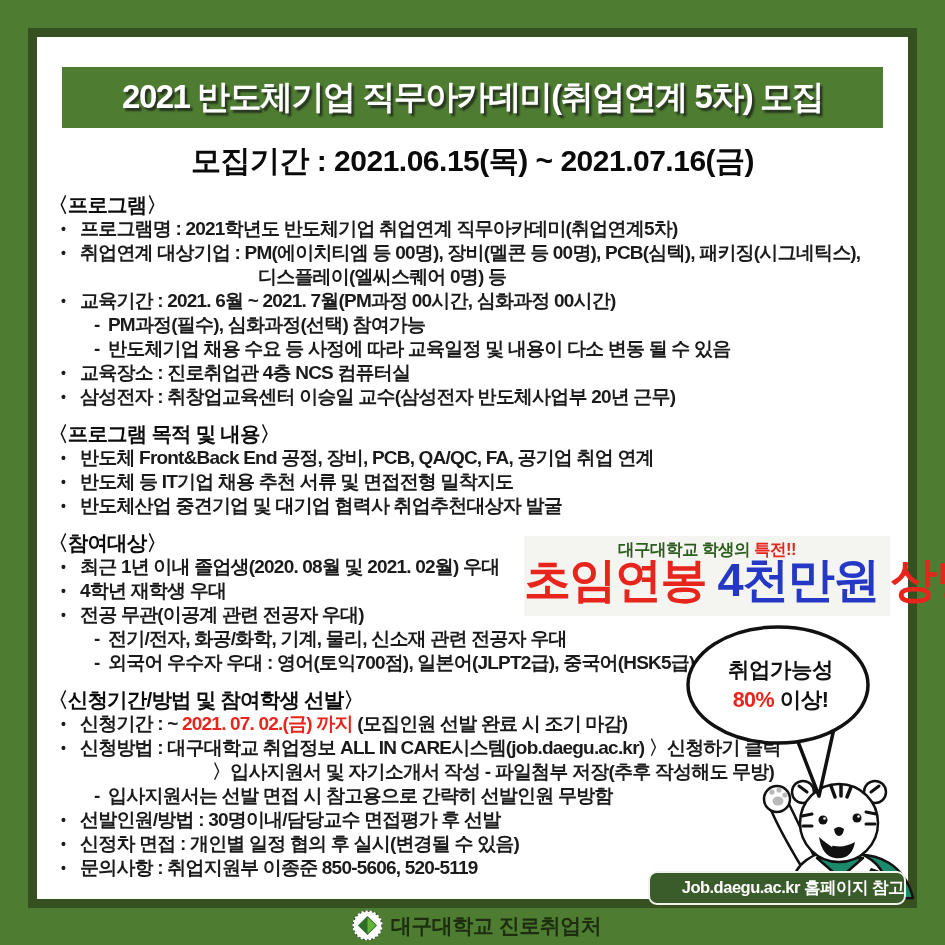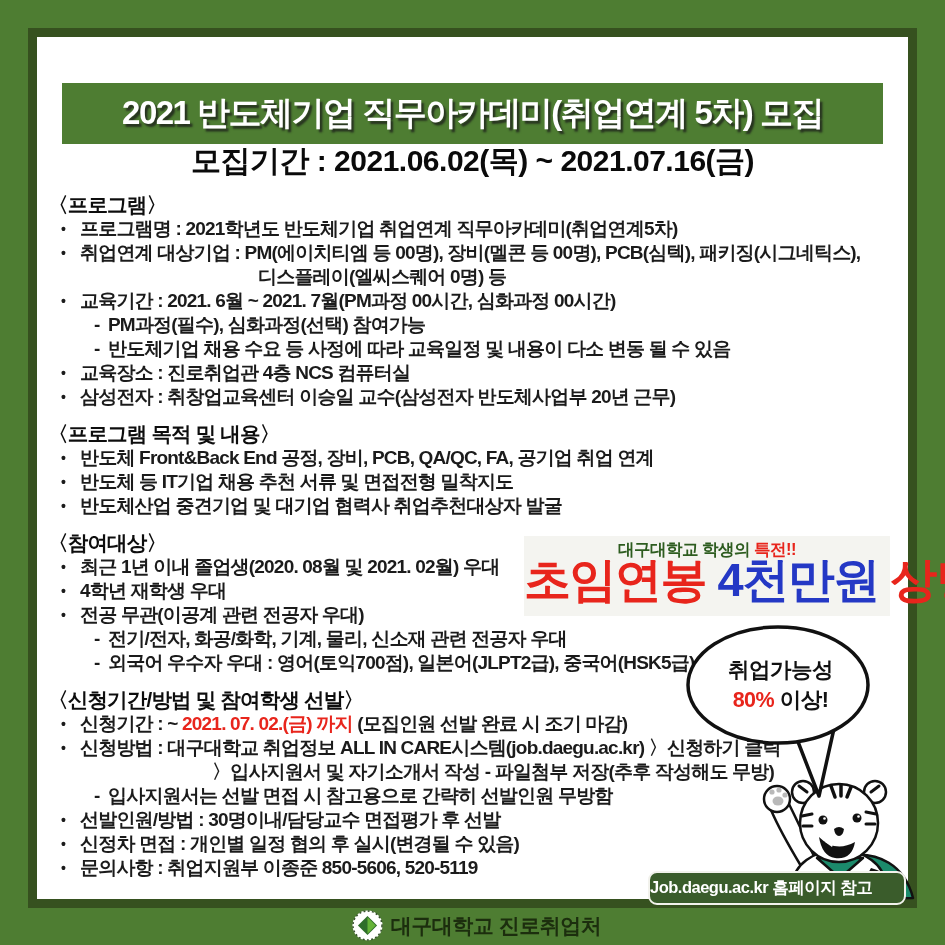--- a/index.html
+++ b/index.html
@@ -8,21 +8,21 @@
     background:#4e7d32;
     font-family:"Liberation Sans","DejaVu Sans",sans-serif;
     -webkit-font-smoothing:antialiased;
   }
   .panel{
     position:absolute;left:28px;top:28px;right:28px;bottom:37px;
     background:#ffffff;border:9px solid #36511f;box-sizing:border-box;z-index:1;
   }
   .title-banner{
     position:absolute;left:62px;top:67px;width:821px;height:61px;z-index:3;
-    background:#4e7d32;display:flex;align-items:center;justify-content:center;margin-top:16px;
+    background:#4e7d32;display:flex;align-items:center;justify-content:center;
   }
   .title-banner span{
     color:#ffffff;font-size:33px;font-weight:900;letter-spacing:-1.5px;
     text-shadow:2.5px 3px 2px rgba(25,25,25,0.75);white-space:nowrap;
   }
   .period{
     position:absolute;left:0;top:141px;width:945px;text-align:center;z-index:3;
     font-size:30px;font-weight:900;color:#0a0a0a;letter-spacing:-0.5px;white-space:nowrap;
   }
   .sections{position:absolute;left:48px;top:192px;width:860px;z-index:2;}
@@ -54,40 +54,40 @@
   .promo-l2{font-size:47px;font-weight:900;letter-spacing:-1.5px;line-height:40px;white-space:nowrap;}
   .bubble-svg{position:absolute;left:683px;top:622px;width:195px;height:180px;z-index:4;}
   .bubble-text{
     position:absolute;left:698px;top:655px;width:165px;z-index:5;text-align:center;
     font-size:21.5px;font-weight:800;color:#111;letter-spacing:-0.5px;line-height:30px;white-space:nowrap;
   }
   .tiger-svg{position:absolute;left:745px;top:770px;width:178px;height:132px;z-index:3;}
   .badge{
     position:absolute;left:648px;top:871px;width:258px;height:34px;z-index:6;
     background:#3a5c2b;border:2px solid #f2f2ec;border-radius:9px;box-sizing:border-box;
-    display:flex;align-items:center;justify-content:flex-start;
+    display:flex;align-items:center;justify-content:flex-end;
   }
   .badge span{color:#ffffff;font-size:16.5px;font-weight:800;letter-spacing:-0.5px;white-space:nowrap;}
   .footer{
     position:absolute;left:4px;top:906px;width:945px;height:39px;z-index:2;
     display:flex;align-items:center;justify-content:center;gap:8px;
   }
   .footer-text{font-size:21px;font-weight:900;color:#1c2e0e;letter-spacing:-0.5px;white-space:nowrap;}
   .logo-svg{width:31px;height:31px;}
 </style>
 </head>
 <body>
 
 <div class="panel"></div>
 
 <div class="title-banner">
   <span>2021 반도체기업 직무아카데미(취업연계 5차) 모집</span>
 </div>
 
-<div class="period">모집기간 : 2021.06.02(목) ~ 2021.07.16(금)</div>
+<div class="period">모집기간 : 2021.06.15(목) ~ 2021.07.16(금)</div>
 
 <div class="sections">
     <div class="section">
       <div class="sec-title">〈프로그램〉</div>
       <div class="line ind-b"><span class="marker">•</span><span>프로그램명 : 2021학년도 반도체기업 취업연계 직무아카데미(취업연계5차)</span></div>
       <div class="line ind-b"><span class="marker">•</span><span>취업연계 대상기업 : PM(에이치티엠 등 00명), 장비(멜콘 등 00명), PCB(심텍), 패키징(시그네틱스),</span></div>
       <div class="line ind-c2"><span>디스플레이(엘씨스퀘어 0명) 등</span></div>
       <div class="line ind-b"><span class="marker">•</span><span>교육기간 : 2021. 6월 ~ 2021. 7월(PM과정 00시간, 심화과정 00시간)</span></div>
       <div class="line ind-d"><span class="marker">-</span><span>PM과정(필수), 심화과정(선택) 참여가능</span></div>
       <div class="line ind-d"><span class="marker">-</span><span>반도체기업 채용 수요 등 사정에 따라 교육일정 및 내용이 다소 변동 될 수 있음</span></div>

